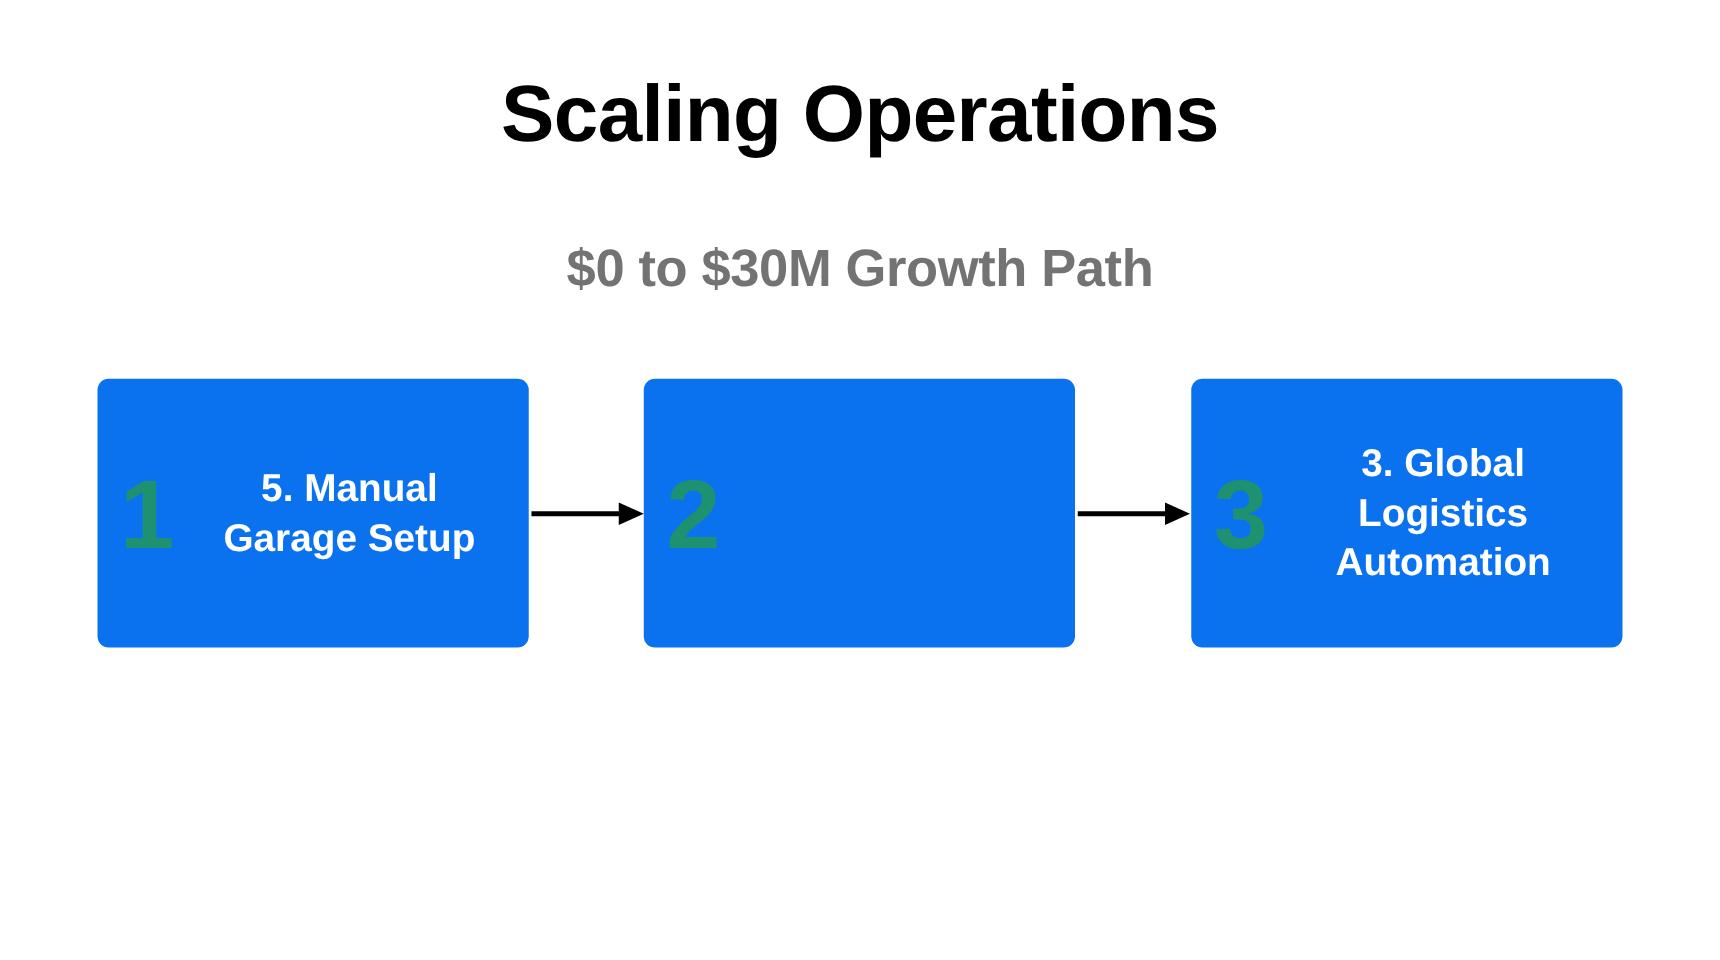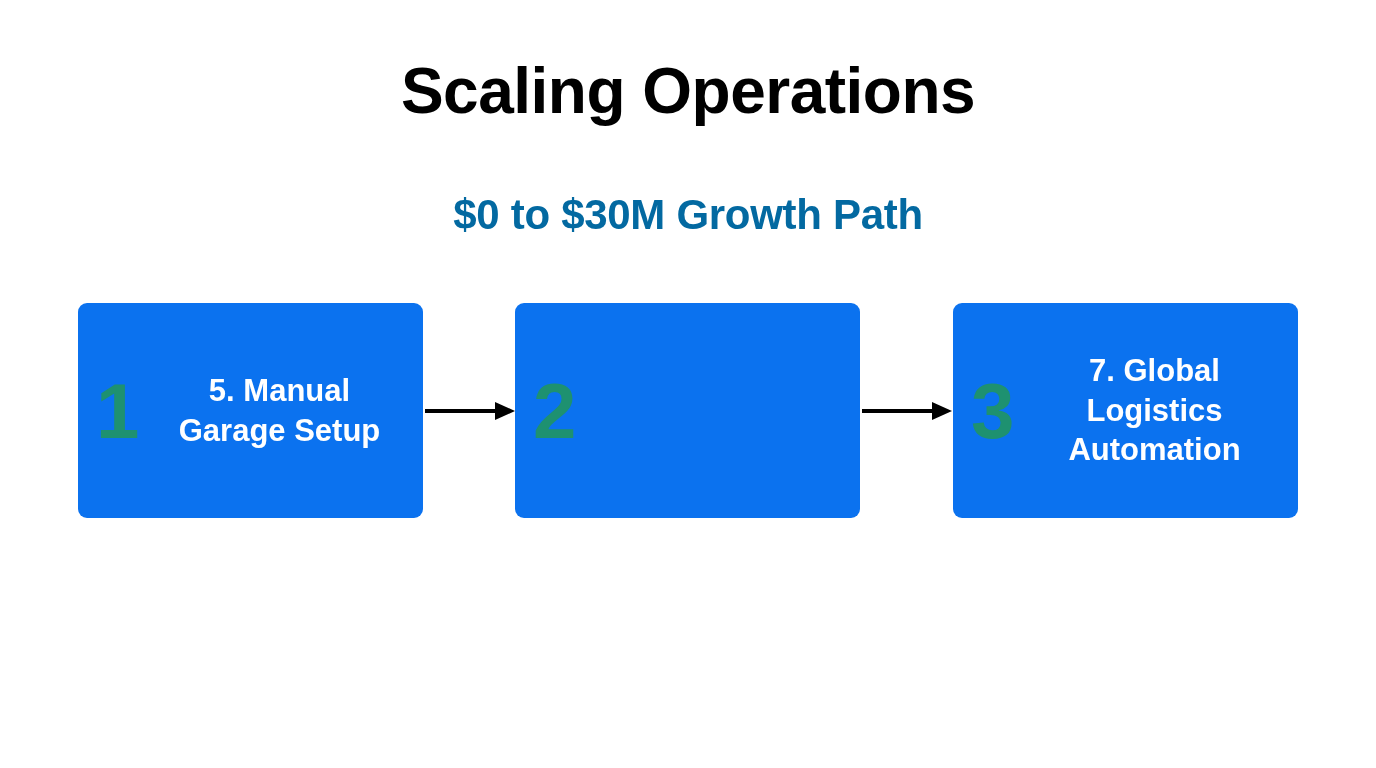--- a/index.html
+++ b/index.html
@@ -35,21 +35,21 @@
   }
   .subtitle {
     position: absolute;
     top: 192px;
     left: 0;
     width: 1376px;
     text-align: center;
     font-size: 42px;
     font-weight: 700;
     line-height: 1.1;
-    color: #0369a1;
+    color: #737373;
     letter-spacing: -0.3px;
   }
 
   
   .flow {
     position: absolute;
     top: 303px;
     left: 78px;
     width: 1220px;
     height: 215px;
@@ -134,17 +134,17 @@
 
     <div class="arrow a2">
       <svg width="92" height="26" viewBox="0 0 92 26" xmlns="http://www.w3.org/2000/svg">
         <line x1="0" y1="13" x2="74" y2="13" stroke="#000000" stroke-width="4"></line>
         <polygon points="70,4 90,13 70,22" fill="#000000"></polygon>
       </svg>
     </div>
 
     <div class="step-card c3">
       <div class="step-number">3</div>
-      <div class="step-label">7. Global Logistics Automation</div>
+      <div class="step-label">3. Global Logistics Automation</div>
     </div>
 
   </div>
 </div>
 
 </body></html>

